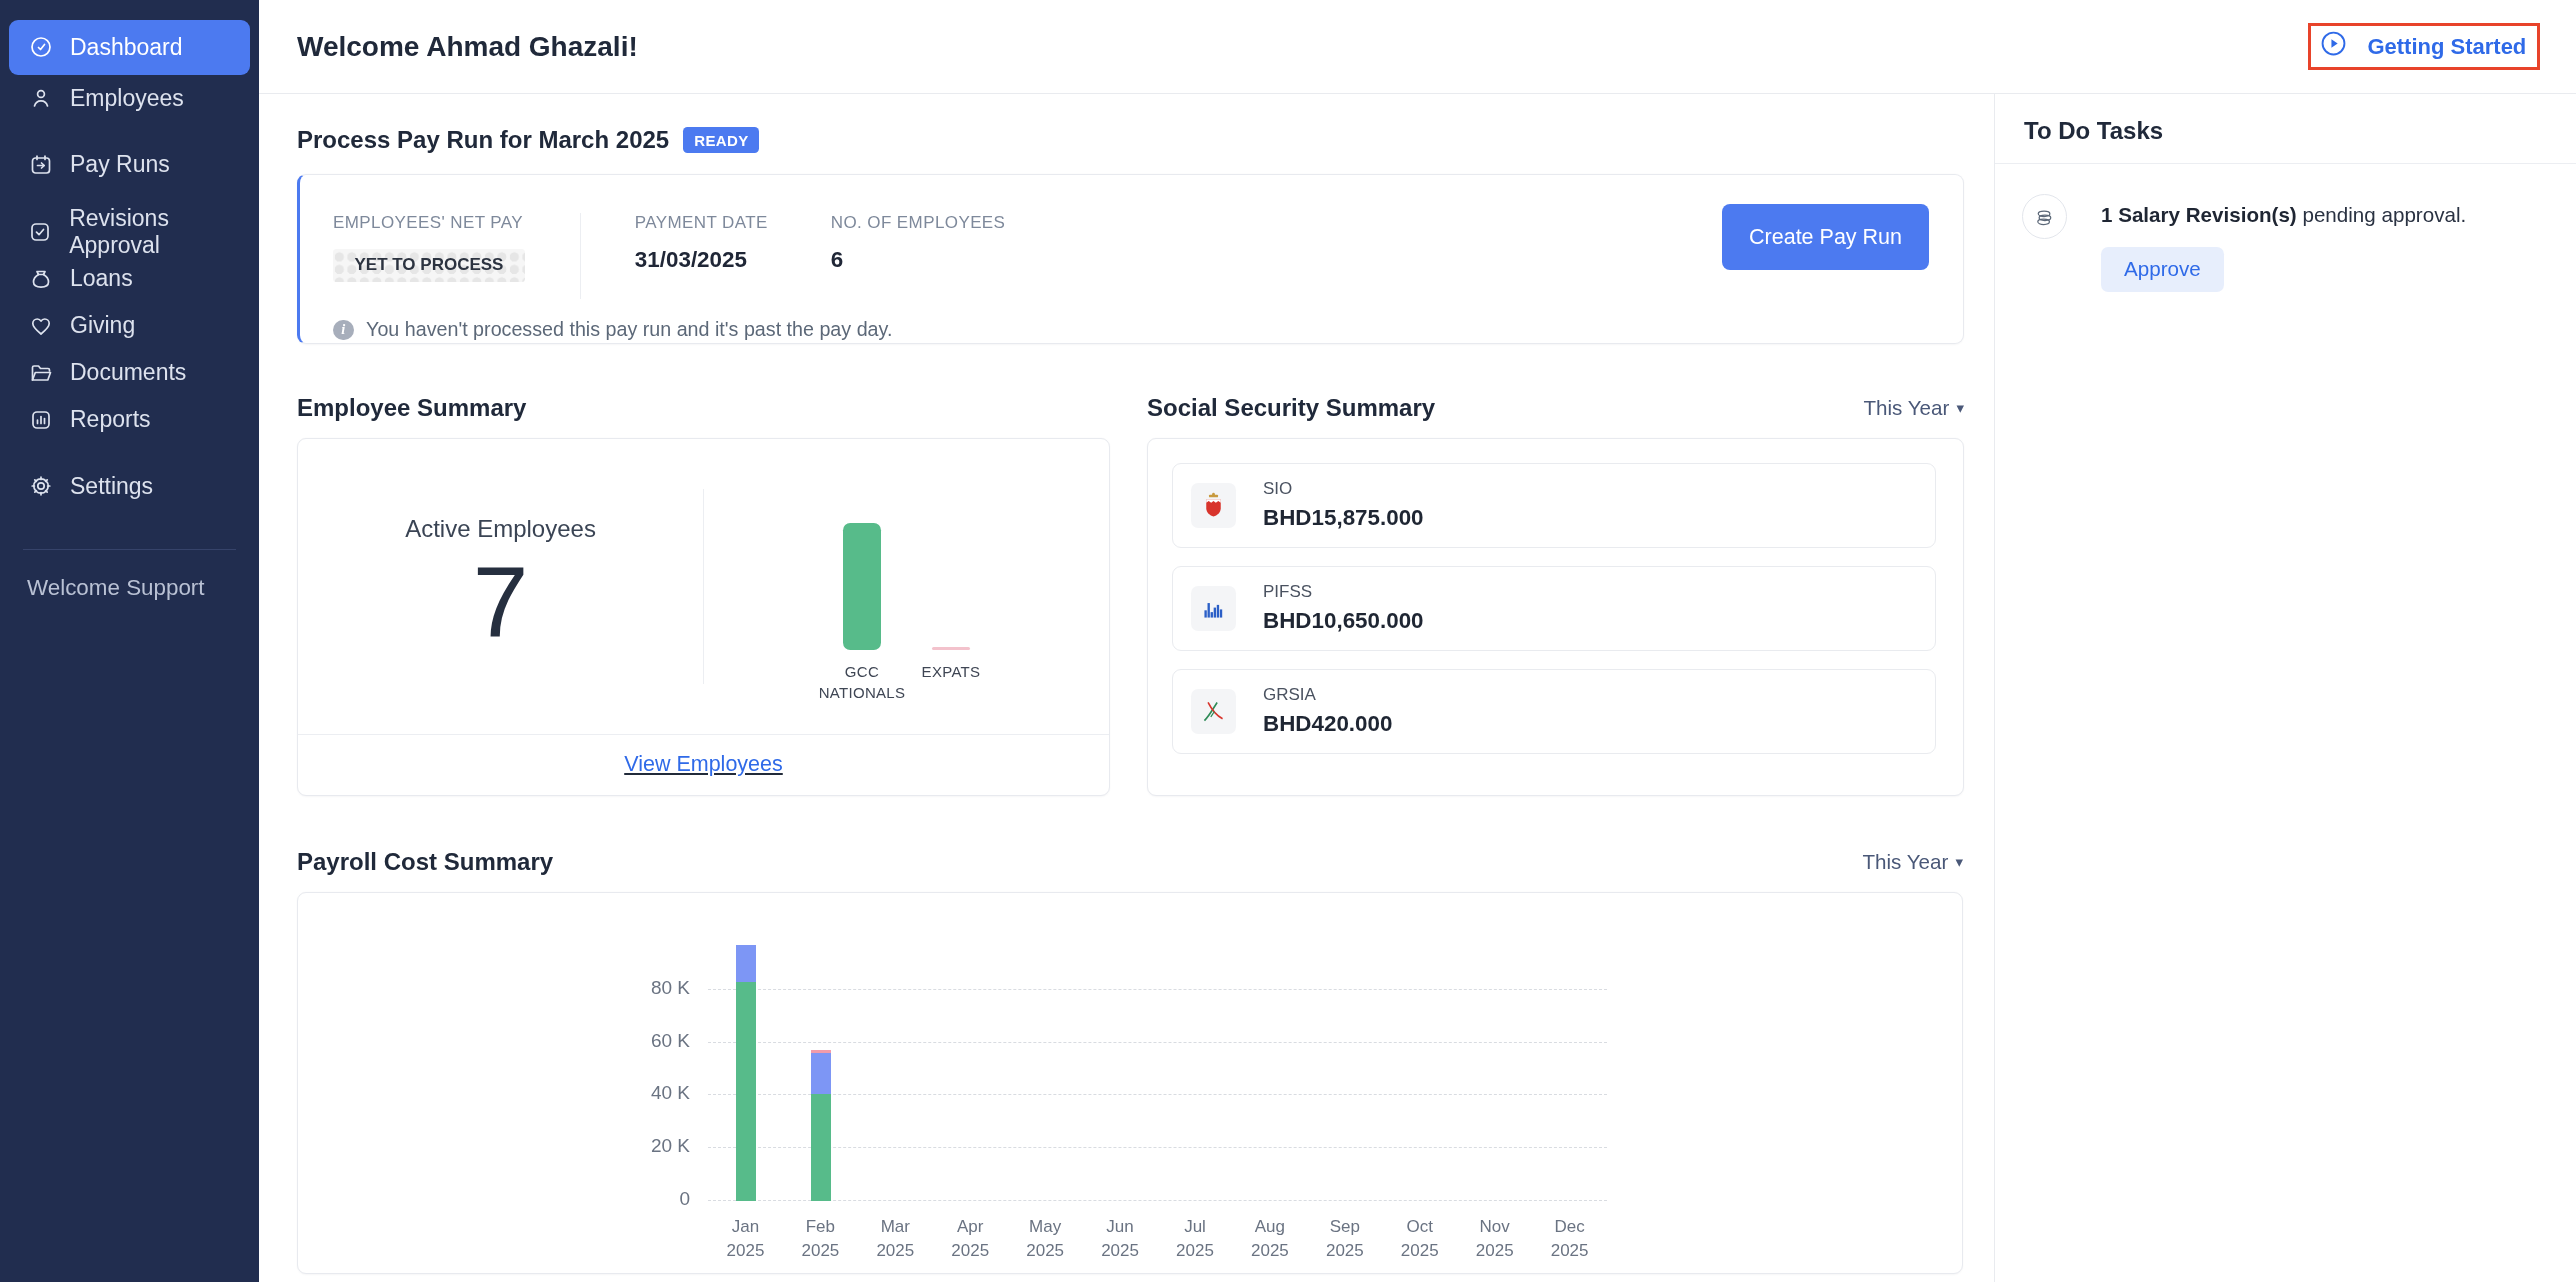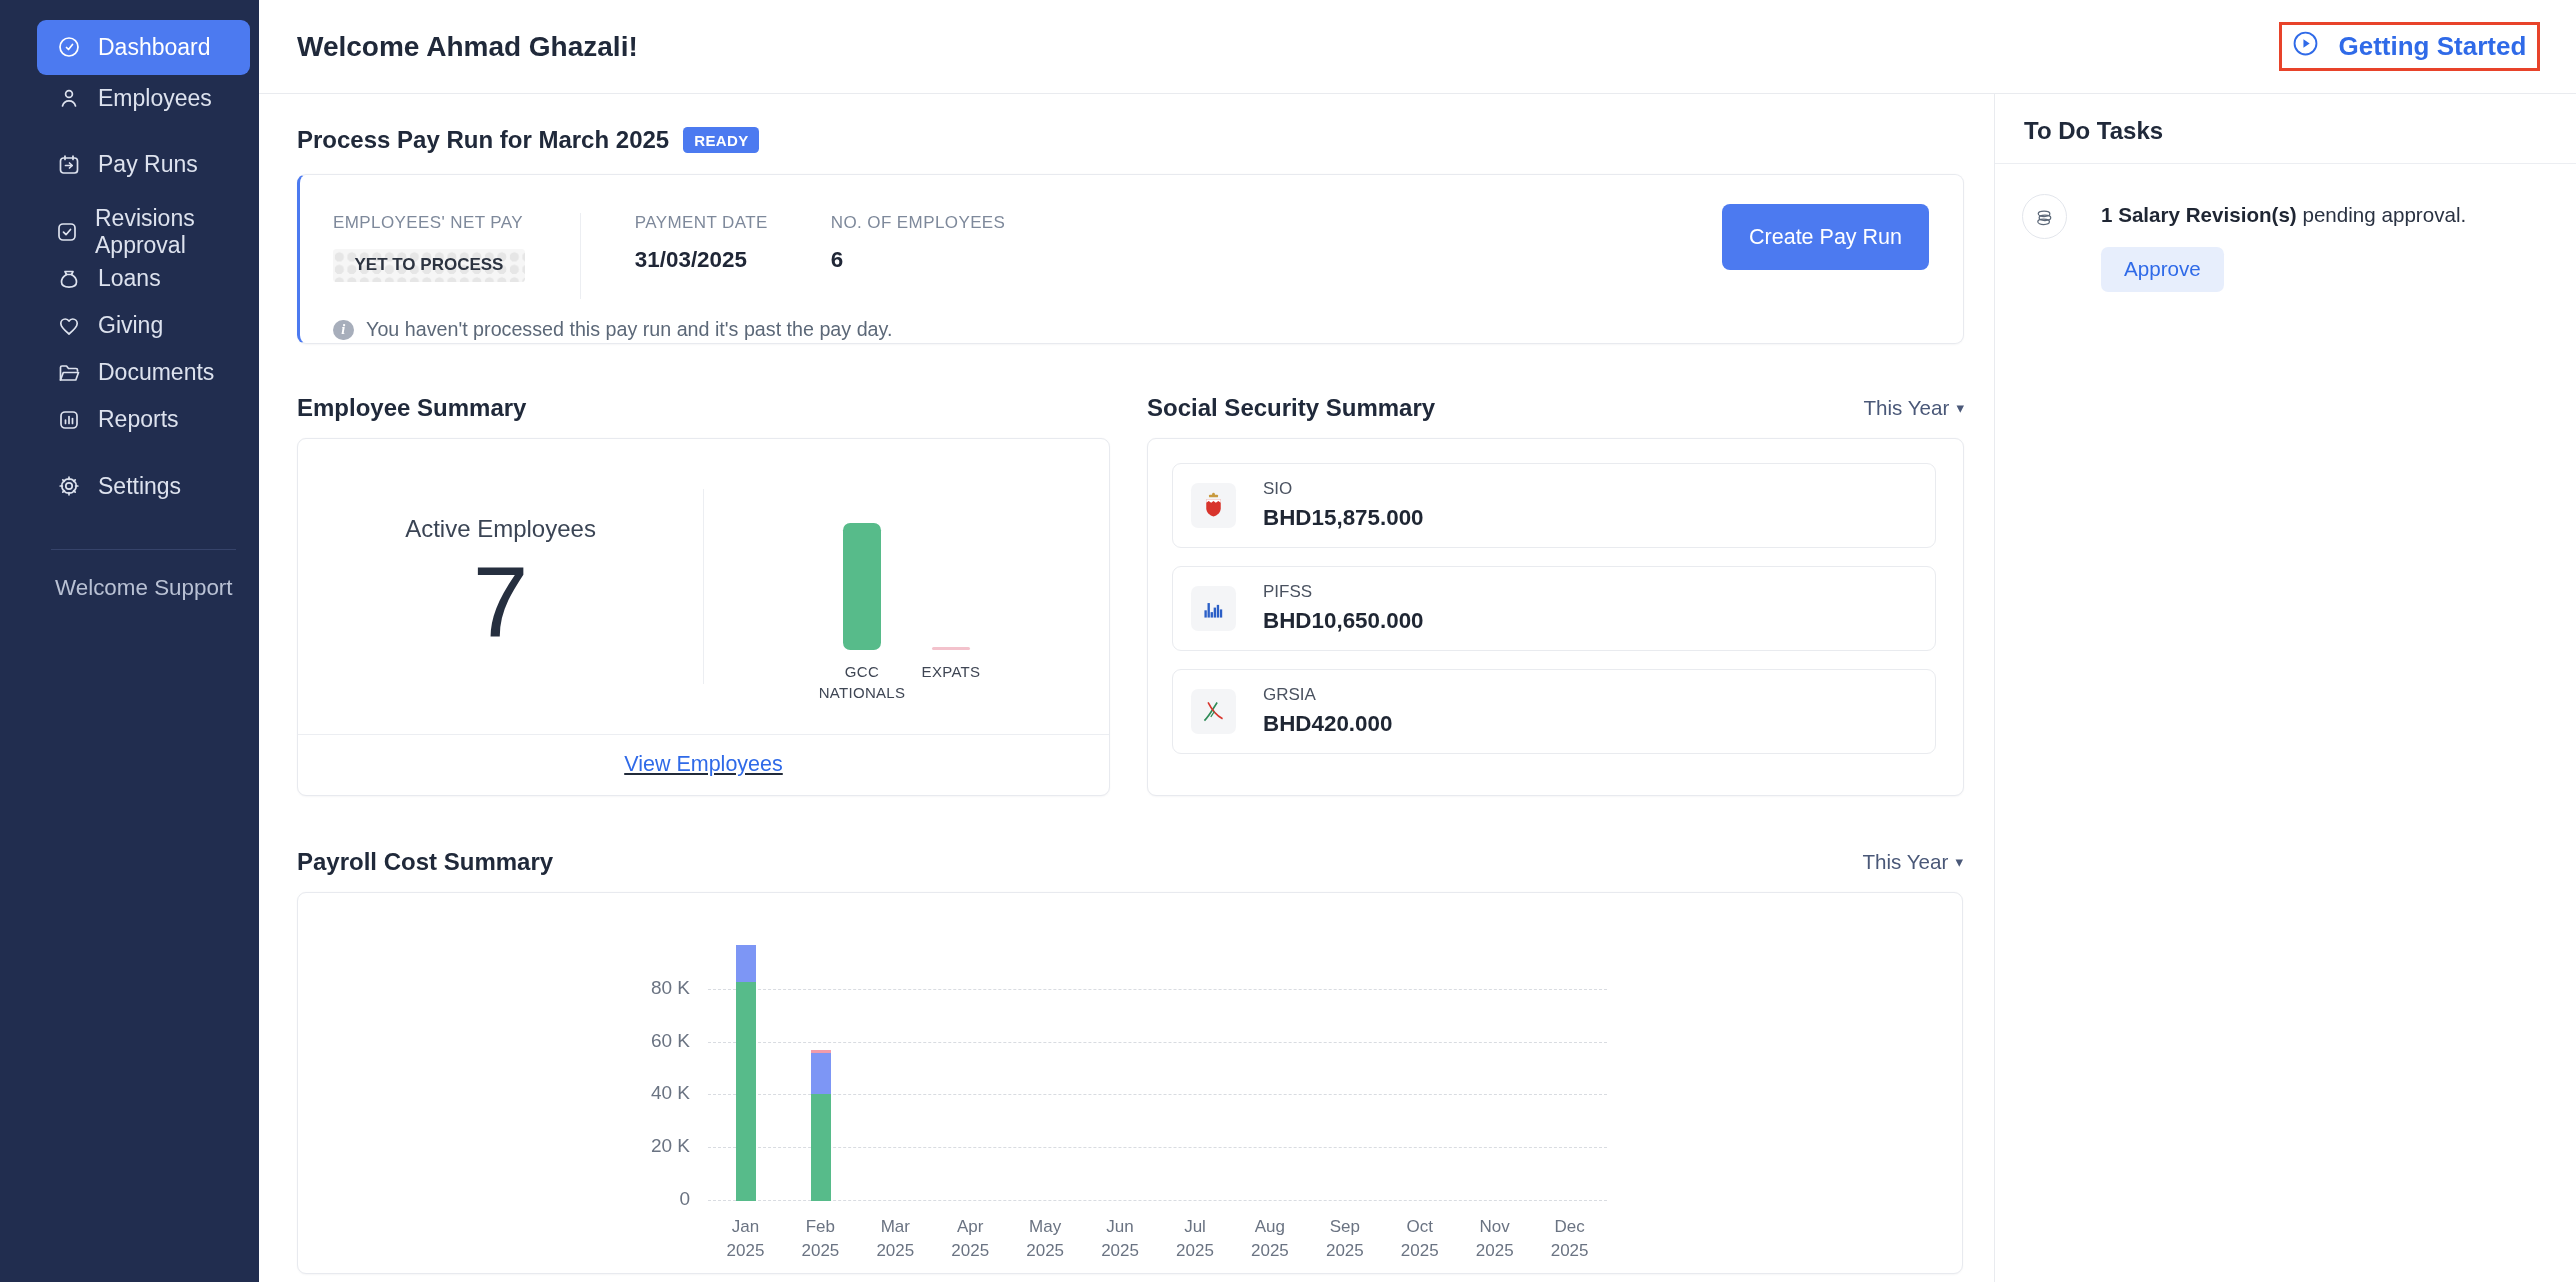--- a/index.html
+++ b/index.html
@@ -1,35 +1,35 @@
 <!DOCTYPE html>
 <html style="font-size:14.3px"><head>
 <meta charset="utf-8">
 <style>
   * { margin:0; padding:0; box-sizing:border-box; }
   html,body { width:2576px; height:1283px; overflow:hidden; }
   body { font-family:"Liberation Sans","DejaVu Sans",sans-serif; background:#fff; color:#222b3a; }
   .app { display:flex; width:2576px; height:1283px; }
 
   
-  .sidebar { width:259px; min-width:259px; background:#212d4f; padding-top:19.7px; display:flex; flex-direction:column;padding-left:28px; }
+  .sidebar { width:259px; min-width:259px; background:#212d4f; padding-top:19.7px; display:flex; flex-direction:column; }
   .nav-item { height:47px; display:flex; align-items:center; padding-left:27px; gap:16px; color:#dde2ee; font-size:23px; cursor:pointer; }
   .nav-item.active { height:55px; margin:0 9px; padding-left:18px; background:#4c7af0; border-radius:9px; color:#fff; font-weight:500; }
   .nav-item .nav-icon { width:27px; height:27px; display:flex; align-items:center; justify-content:center; }
   .nav-icon svg { width:24px; height:24px; stroke:currentColor; fill:none; stroke-width:1.7; stroke-linecap:round; stroke-linejoin:round; }
   .gap-above { margin-top:19.7px; }
   .side-divider { height:0.9px; background:#36436a; margin:39px 23px 0 23px; }
   .contact { margin-top:25px; padding-left:27px; color:#b9c1d4; font-size:22.4px; cursor:pointer; }
 
   
   .content { flex:1; display:flex; flex-direction:column; }
   .topbar { height:94px; min-height:94px; border-bottom:0.9px solid #e9ebef; display:flex; align-items:center; justify-content:space-between; padding:0 36px 0 38px; }
   .welcome { font-size:28px; font-weight:600; color:#20293a; }
   .annotation { border:3.6px solid #e8432a; padding:5.4px 10.7px; }
-  .gs-btn { display:flex; align-items:center; gap:21px; color:#2f6ae8; font-size:26px; font-weight:600; background:none; border:none; cursor:pointer; font-family:inherit; }
+  .gs-btn { display:flex; align-items:center; gap:21px; color:#2f6ae8; font-size:22px; font-weight:600; background:none; border:none; cursor:pointer; font-family:inherit; }
   .gs-btn svg { width:25px; height:25px; }
 
   .body-row { flex:1; display:flex; }
   .main { width:1735px; min-width:1735px; padding:32px 30px 0 38px; }
 
   
   .sec-title-row { display:flex; align-items:center; gap:14.3px; }
   .sec-title { font-size:24px; font-weight:600; color:#20293a; }
   .sec-title .light { font-weight:700; }
   .badge { background:#4c7af0; color:#fff; font-size:15px; font-weight:600; letter-spacing:0.4px; padding:4.5px 10.7px; border-radius:4.5px; }

